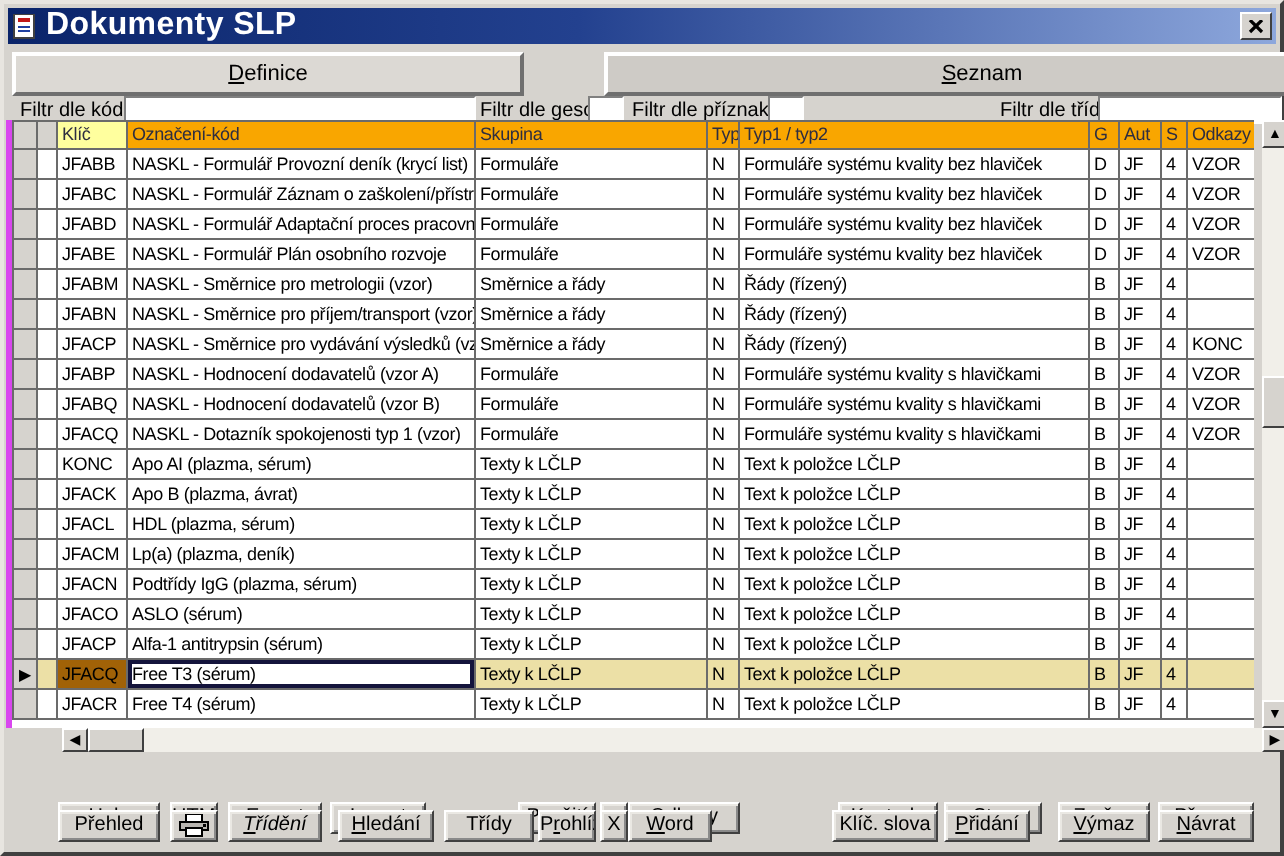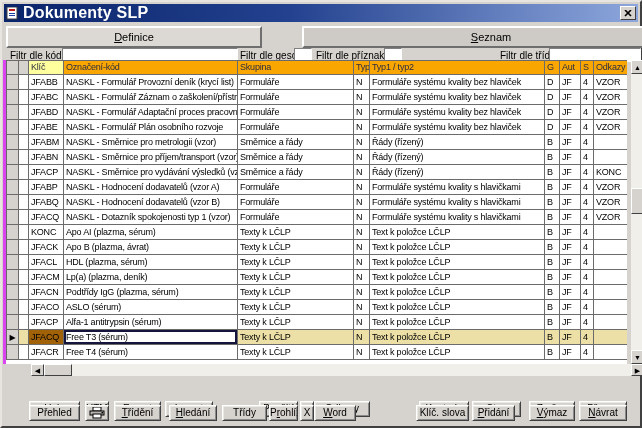--- a/index.html
+++ b/index.html
@@ -111,21 +111,21 @@
     font-size: 10px; color: #000; text-align: center; line-height: 14px;
     white-space: nowrap; overflow: hidden; cursor: default;
     font-family: "Liberation Sans", sans-serif;
   }
   .r1 { top: 385px; margin-top: 14px; } .r2 { top: 403px; }
   .b-help    { left: 27px;  width: 51px; } .b-html   { left: 83px;  width: 24px; }
   .b-export  { left: 112px; width: 47px; } .b-import { left: 163px; width: 48px; }
   .b-pouziti { left: 257px; width: 39px; text-align: center; } .b-plus   { left: 298px; width: 14px; }
   .b-odkazy  { left: 312px; width: 56px; }
   .b-prehled { left: 27px;  width: 51px; } .b-print  { left: 83px;  width: 24px; }
-  .b-trideni { left: 112px; width: 47px; } .b-hledani{ left: 167px; width: 48px; }
+  .b-trideni { left: 112px; width: 47px; font-style: italic; } .b-hledani{ left: 167px; width: 48px; }
   .b-tridy   { left: 220px; width: 45px; } .b-prohliz{ left: 267px; width: 29px; }
   .b-x       { left: 298px; width: 14px; } .b-word   { left: 312px; width: 42px; }
   .b-kontrola{ left: 417px; width: 50px; } .b-stav   { left: 470px; width: 49px; }
   .b-zmeny   { left: 527px; width: 46px; } .b-presun { left: 577px; width: 48px; }
   .b-klicslova{ left: 414px; width: 53px; } .b-pridani{ left: 470px; width: 43px; }
   .b-vymaz   { left: 527px; width: 46px; } .b-navrat { left: 577px; width: 48px; }
 </style>
 </head>
 <body>
 

